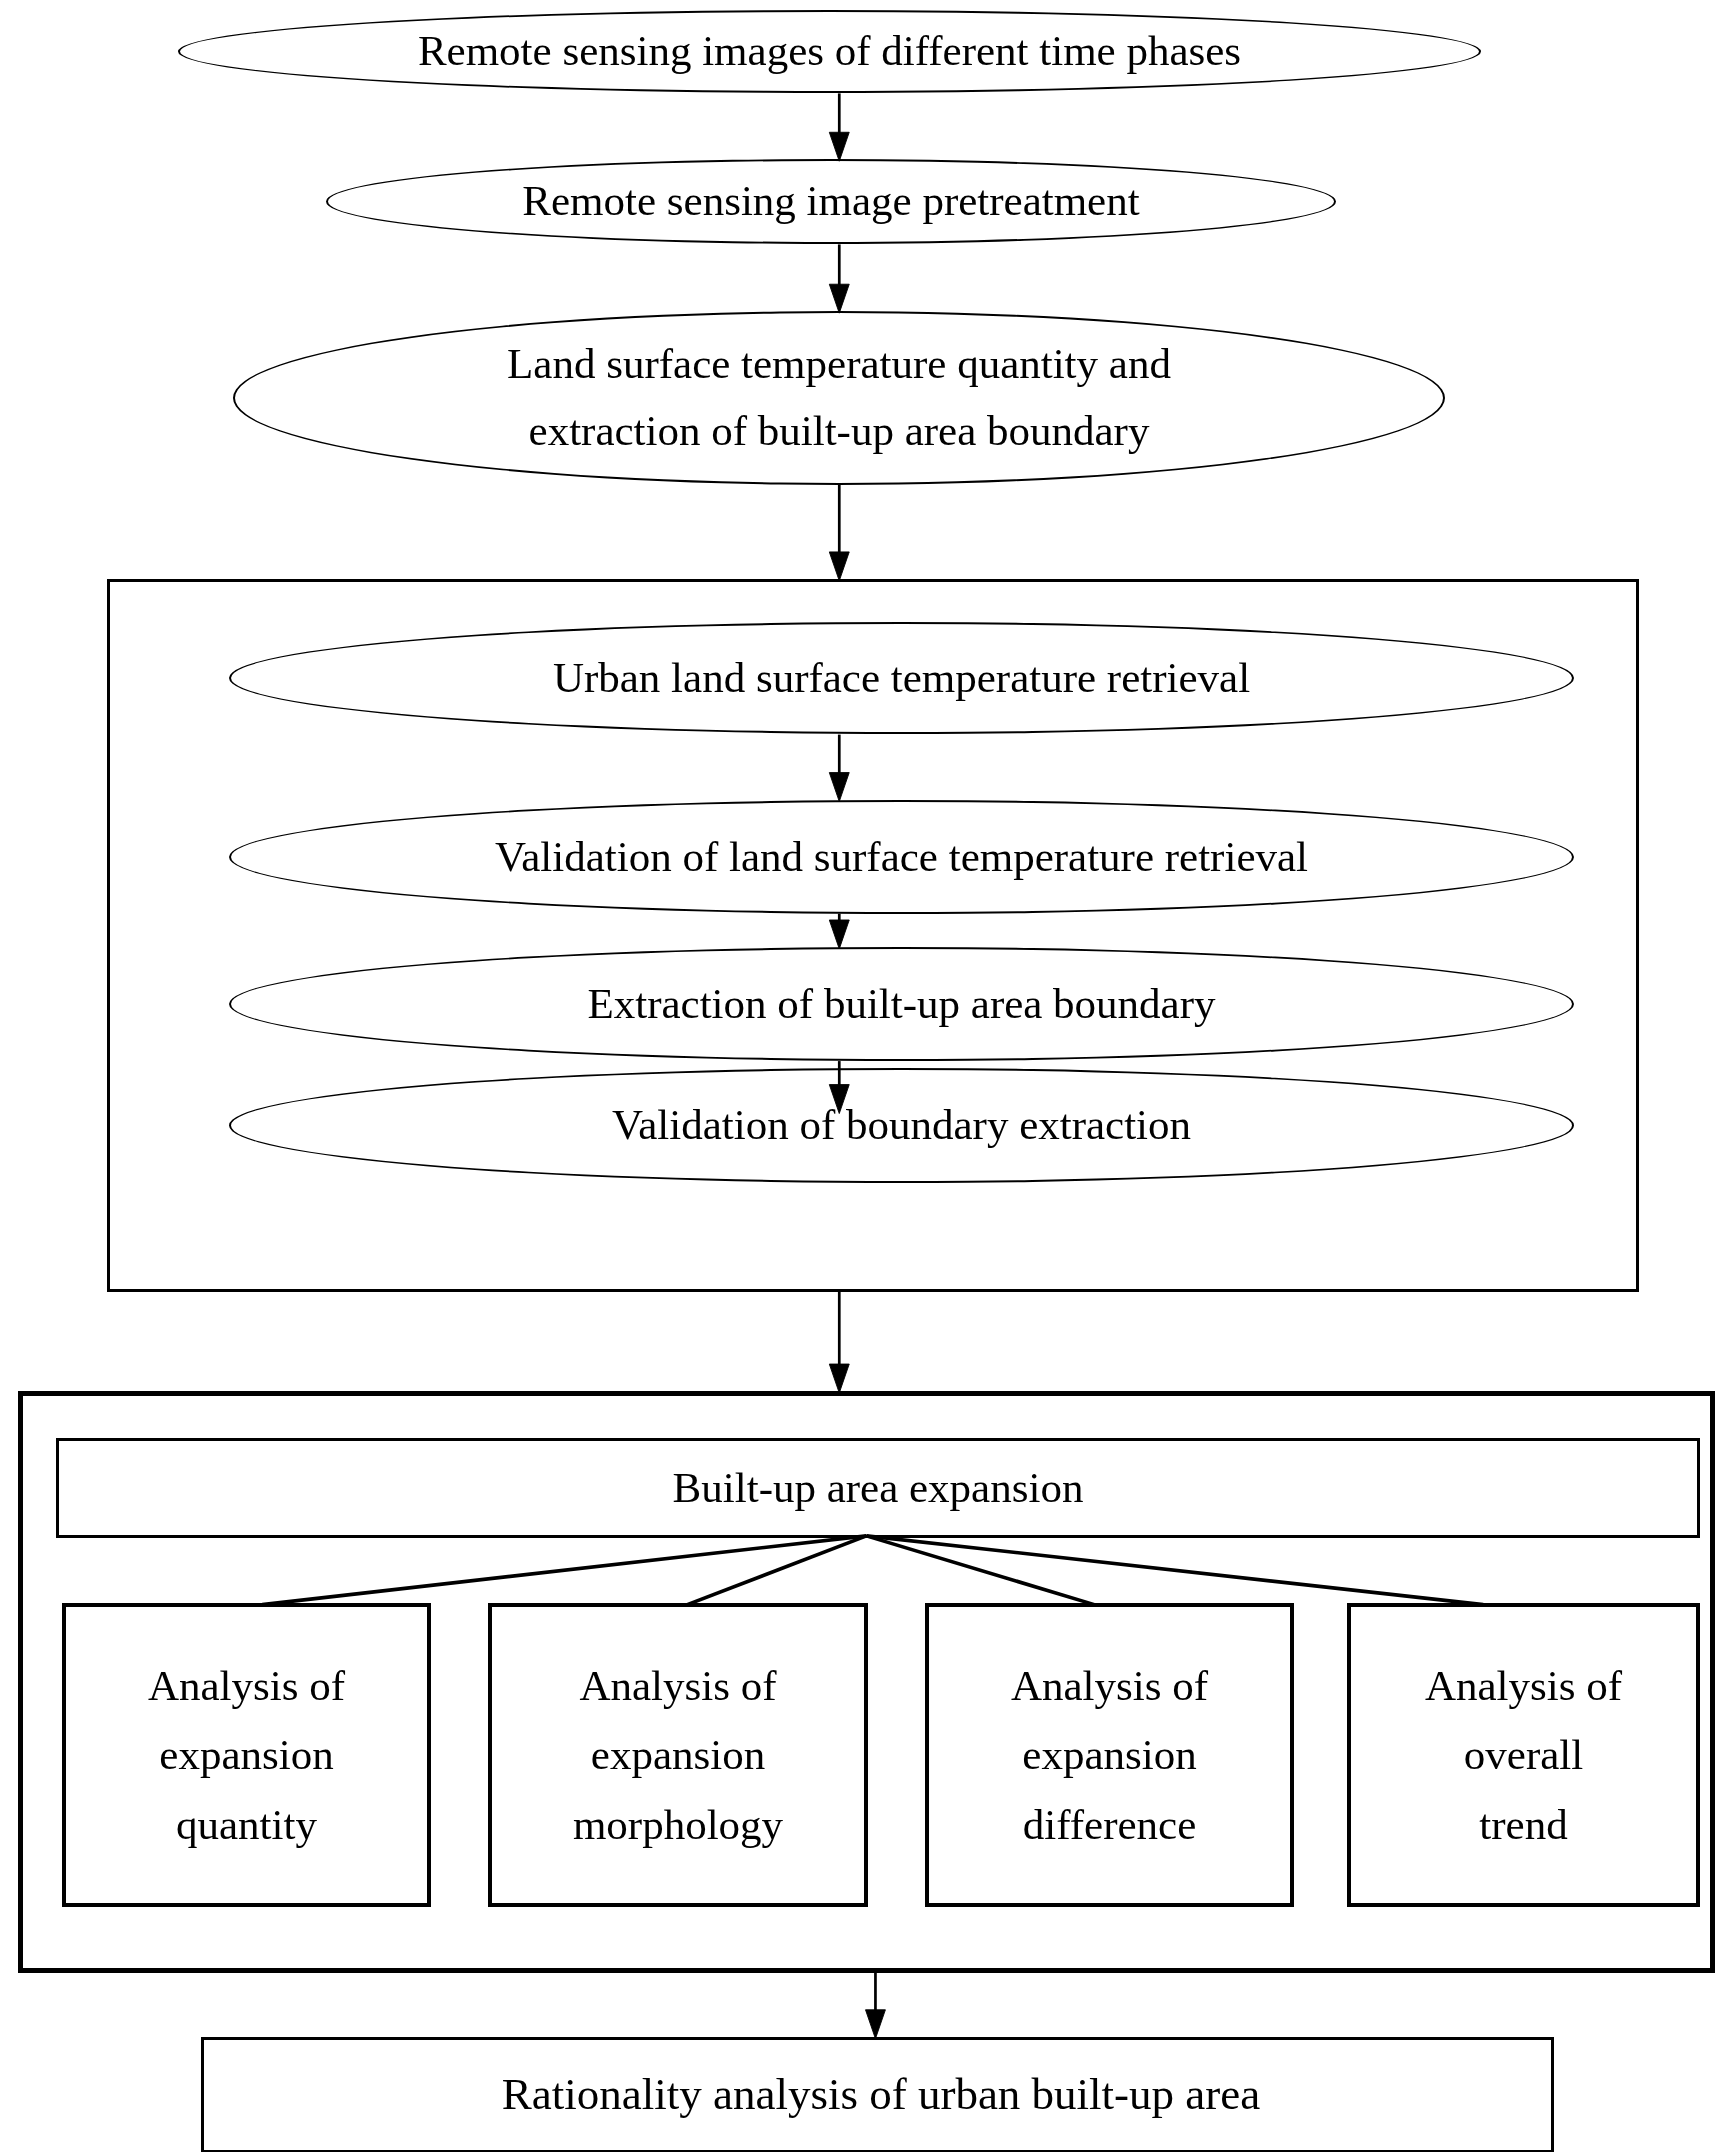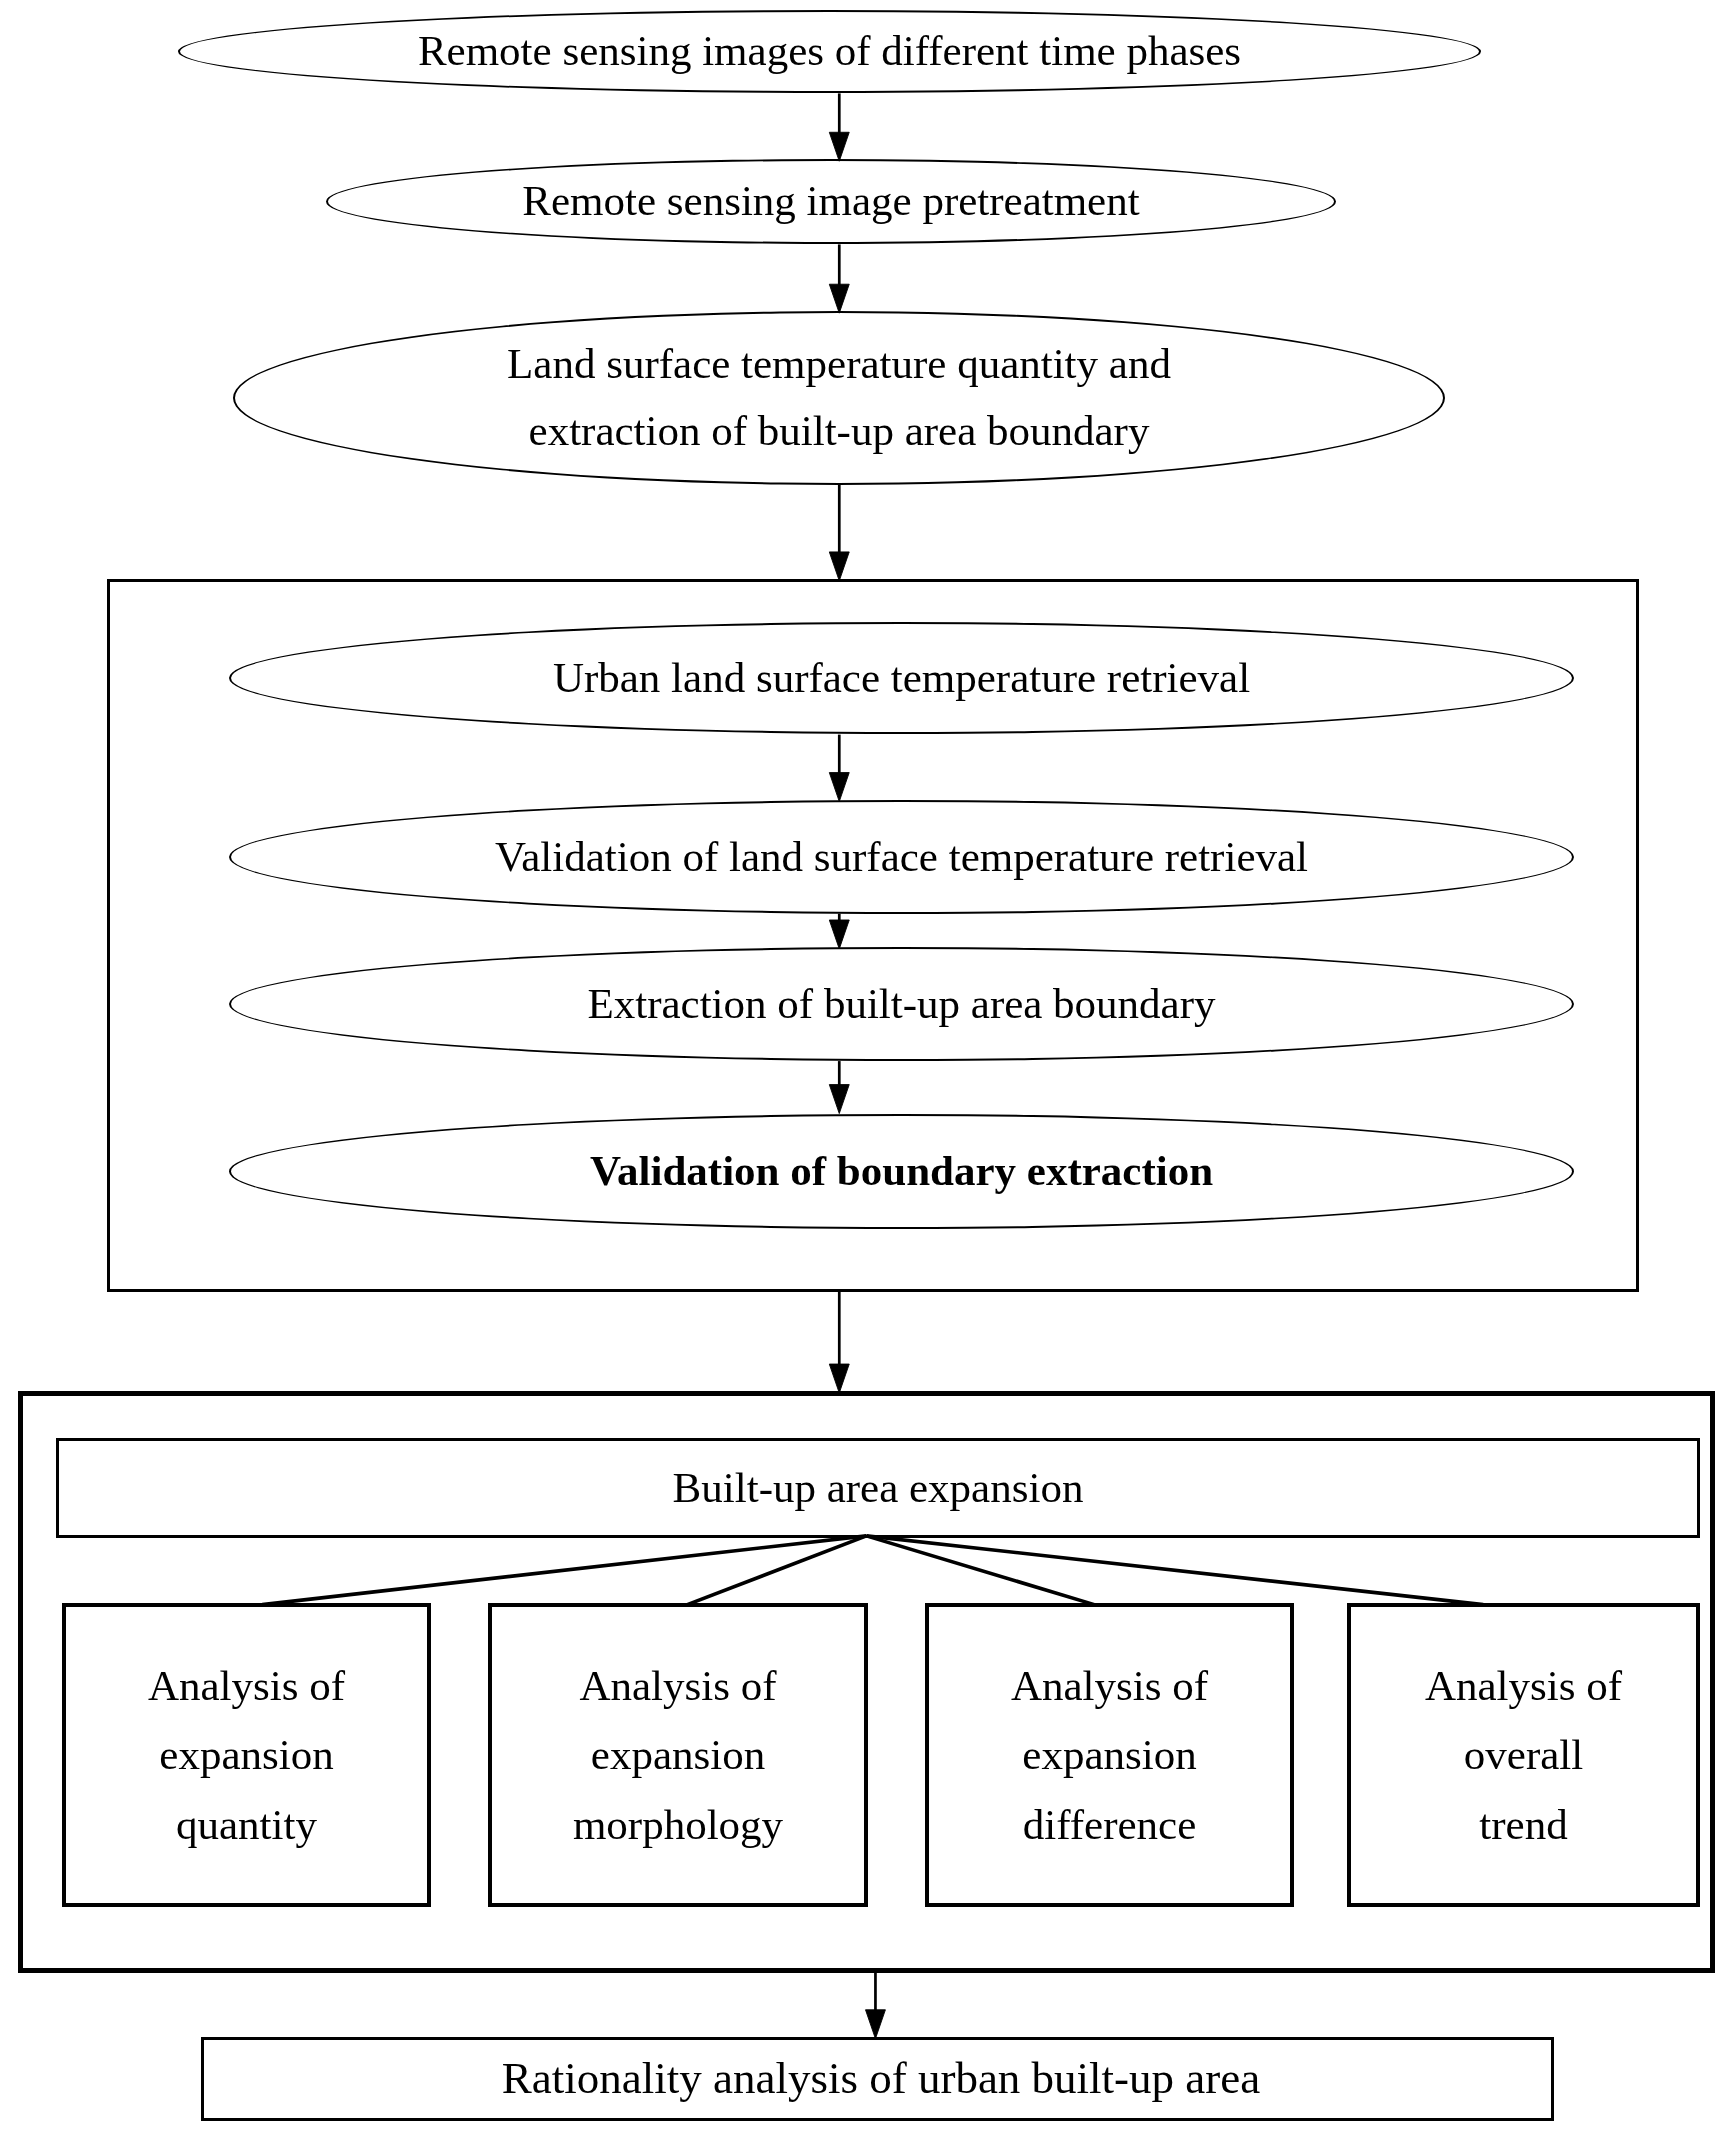--- a/index.html
+++ b/index.html
@@ -82,21 +82,21 @@
   </div>
 
   <div class="node ellipse" style="left:229px;top:622px;width:1345px;height:112px;">
     <div class="lbl">Urban land surface temperature retrieval</div>
   </div>
 
   <div class="node ellipse" style="left:229px;top:947px;width:1345px;height:114px;">
     <div class="lbl">Extraction of built-up area boundary</div>
   </div>
 
-  <div class="node ellipse" style="left:229px;top:1114px;width:1345px;height:115px;font-weight:bold;">
+  <div class="node ellipse" style="left:229px;top:1068px;width:1345px;height:115px;">
     <div class="lbl">Validation of boundary extraction</div>
   </div>
 
   <div class="container-rect" style="left:18px;top:1391px;width:1697px;height:582px;border:5.4px solid #000;"></div>
 
   <div class="node" style="left:56px;top:1438px;width:1644px;height:100px;border:3.6px solid #000;">
     <div class="lbl">Built-up area expansion</div>
   </div>
 
   <div class="node rect" style="left:62px;top:1603px;width:369px;height:304px;">
@@ -116,21 +116,21 @@
 expansion
 difference</div>
   </div>
 
   <div class="node rect" style="left:1347px;top:1603px;width:353px;height:304px;">
     <div class="lbl lbl-box">Analysis of
 overall
 trend</div>
   </div>
 
-  <div class="node" style="left:201px;top:2037px;width:1353px;height:84px;border:3.6px solid #000;padding-left:7px;">
+  <div class="node" style="left:201px;top:2037px;width:1353px;height:116px;border:3.6px solid #000;padding-left:7px;">
     <div class="lbl lbl-big">Rationality analysis of urban built-up area</div>
   </div>
 
   <svg id="connector-layer" viewBox="0 0 1914 2379" xmlns="http://www.w3.org/2000/svg">
 
     <g>
       <line x1="928" y1="103" x2="928" y2="152" stroke-width="3"></line>
       <polygon points="917,146 939,146 928,178"></polygon>
     </g>
 

